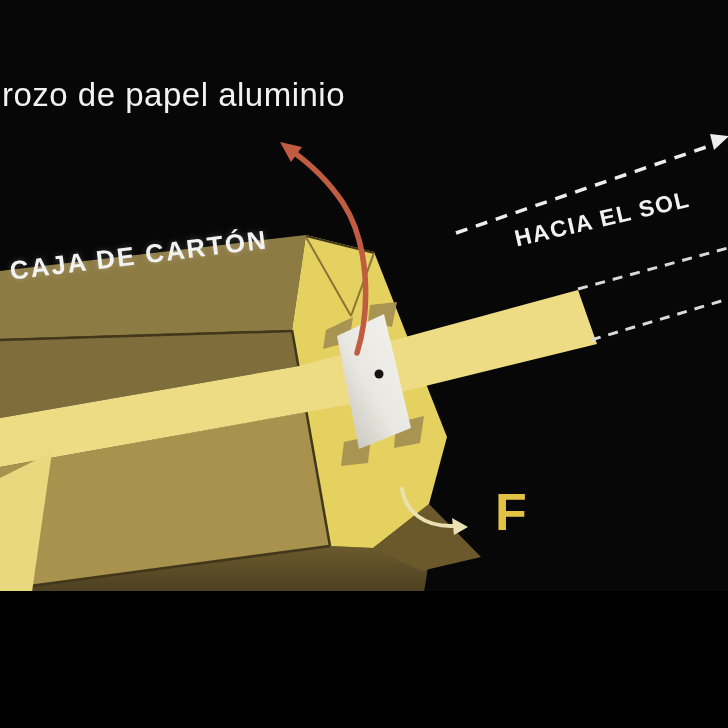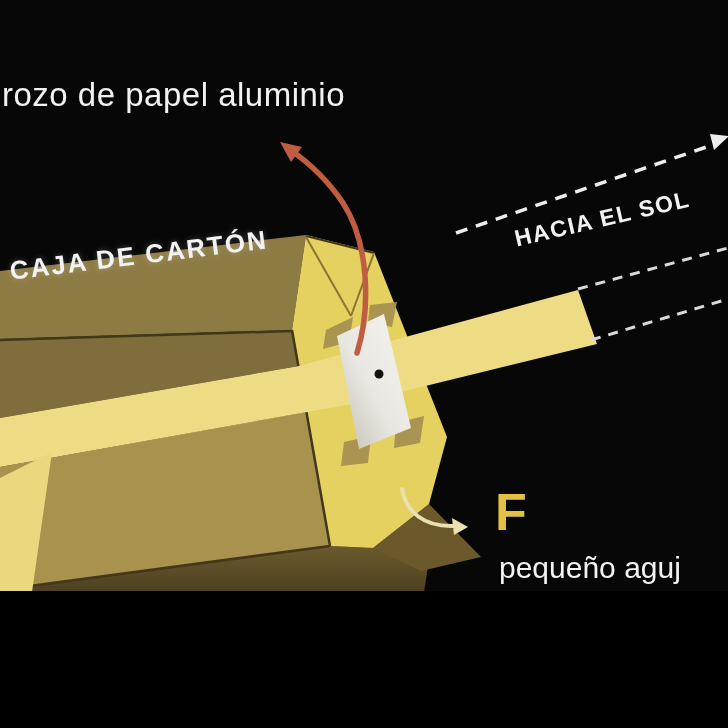--- a/index.html
+++ b/index.html
@@ -111,17 +111,16 @@
 
   <div class="label" id="foil-label">rozo de papel aluminio</div>
 
   <div class="label" id="box-label">CAJA DE CARTÓN</div>
 
   <div class="label" id="sun-label">HACIA EL SOL</div>
 
   <div class="label" id="focus-letter">F</div>
 
   <div class="label" id="pinhole-caption">
-    <div>pequeño aguj</div>
   </div>
 
   <div class="label" id="bottom-caption">el Sol proyectada sobre el papel</div>
 </div>
 
 </body></html>

